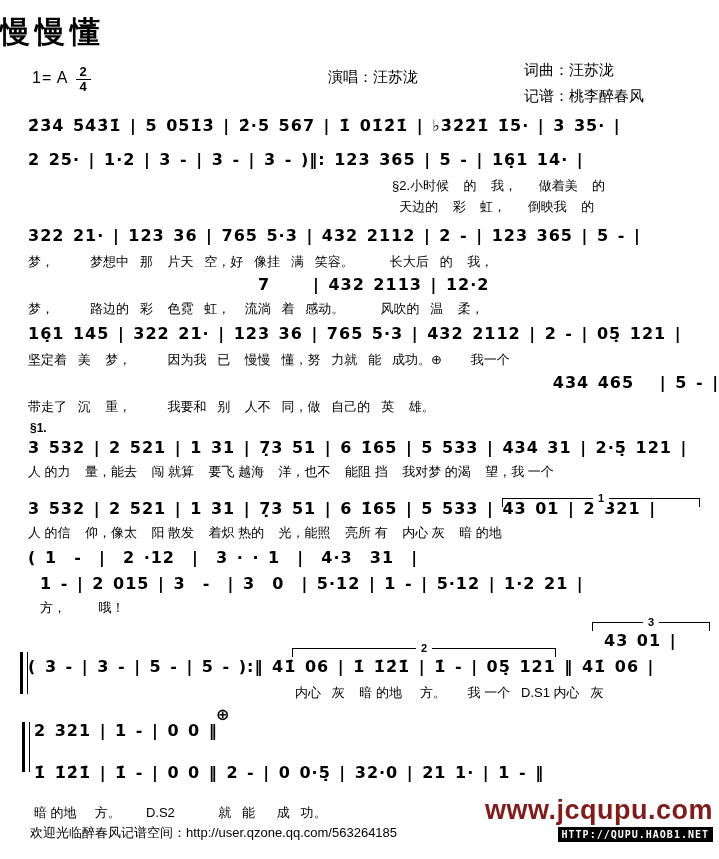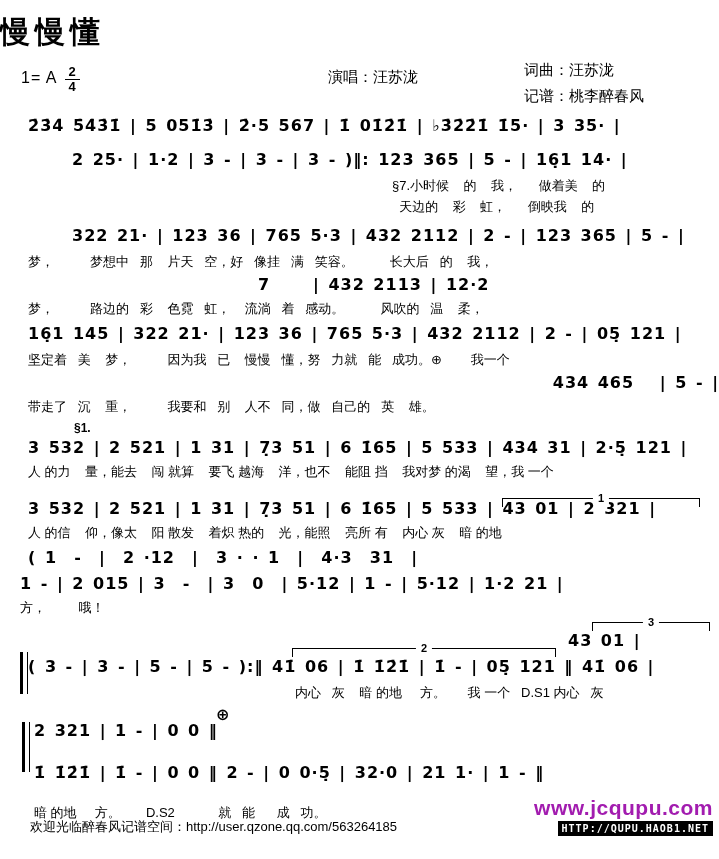--- a/index.html
+++ b/index.html
@@ -3,67 +3,67 @@
 <meta charset="utf-8">
 <style>
   html,body{margin:0;padding:0;background:#fff;}
   body{width:719px;height:859px;overflow:hidden;color:#000;
        font-family:"Liberation Sans","DejaVu Sans",sans-serif;}
   .page{position:relative;width:719px;height:859px;background:#fff;}
 
   
   .title{margin:12px 0 2px;text-align:left;font-size:30px;font-weight:900;letter-spacing:5px;}
   .meta{position:relative;height:50px;font-size:15px;}
-  .keysig{position:absolute;left:21px;top:10px;font-size:16px;letter-spacing:1px;}
+  .keysig{position:absolute;left:32px;top:10px;font-size:16px;letter-spacing:1px;}
   .frac{display:inline-block;vertical-align:middle;text-align:center;font-size:13px;font-weight:bold;line-height:1.05;margin-left:8px;}
   .frac .ft{display:block;border-bottom:1.5px solid #000;padding:0 3px;}
   .frac .fb{display:block;padding:0 3px;}
   .performer{position:absolute;left:328px;top:13px;}
   .credits{position:absolute;left:524px;top:6px;}
   .credits .crow{margin-bottom:7px;}
 
   
   .score{position:relative;}
   .notation{font-family:"DejaVu Sans",sans-serif;font-weight:bold;font-size:16px;
             letter-spacing:1px;word-spacing:2px;white-space:pre;height:30px;line-height:30px;
             padding-left:28px;}
   .lyric{font-size:13px;white-space:pre;height:21px;line-height:21px;padding-left:28px;}
-  .m4{margin-top:4px;margin-left:44px;} .m6{margin-top:6px;} .m2{margin-top:2px;}
+  .m4{margin-top:4px;} .m6{margin-top:6px;} .m2{margin-top:2px;}
   .nh26{height:26px;line-height:26px;}
   .ind392{padding-left:392px;} .ind258{padding-left:258px;} .ind420{padding-left:420px;text-align:right;}
-  .ind40{padding-left:20px;} .ind295{padding-left:295px;} .ind34{padding-left:34px;margin-top:16px;}
+  .ind40{padding-left:40px;} .ind295{padding-left:295px;} .ind34{padding-left:34px;margin-top:16px;}
   .segno{padding-left:30px;height:14px;line-height:14px;font-size:12px;font-weight:bold;}
 
   .row{position:relative;}
   .volta{position:absolute;height:8px;border-top:1.5px solid #000;border-left:1.5px solid #000;border-right:1.5px solid #000;}
   .volta .vnum{position:absolute;top:-8px;left:50%;transform:translateX(-50%);
                background:#fff;padding:0 5px;font-size:11px;font-weight:bold;line-height:14px;}
   .v1{left:502px;width:196px;top:2px;}
   .row7 .notation{margin-top:14px;}
 
   
   .sys{position:relative;}
   .row10{height:80px;margin-top:4px;}
   .row10 .v3{left:592px;width:116px;top:0;}
-  .row10 .n43{position:absolute;left:568px;top:6px;padding-left:0;}
+  .row10 .n43{position:absolute;left:604px;top:6px;padding-left:0;}
   .row10 .v2{left:292px;width:262px;top:26px;}
   .row10 .main{position:absolute;left:0;top:32px;width:719px;}
   .row10 .lyric{position:absolute;left:0;top:60px;width:719px;}
   .sysbracket{position:absolute;width:4px;border-left:3px solid #000;border-right:1px solid #000;}
   .row10 .sysbracket{left:20px;top:30px;height:42px;}
   .row11{height:73px;margin-top:6px;}
   .row11 .sysbracket{left:22px;top:4px;height:50px;}
   .coda{position:absolute;left:216px;top:-13px;font-size:16px;font-weight:bold;}
 
   
   .footer{display:flex;justify-content:space-between;align-items:flex-end;
           padding:0 6px 6px 30px;margin-top:6px;}
   .welcome{font-size:13px;}
   .siteblock{text-align:right;}
-  .sitename{font-size:21px;font-weight:bold;color:#a21caf;line-height:1;letter-spacing:0.5px;}
+  .sitename{font-size:27px;font-weight:bold;color:#7f1d1d;line-height:1;letter-spacing:0.5px;}
   .sitebadge{display:inline-block;background:#000;color:#fff;font-family:"DejaVu Sans Mono",monospace;
              font-size:10px;font-weight:bold;letter-spacing:1px;padding:2px 4px;margin-top:2px;}
 </style>
 </head>
 <body>
 
 <div class="page">
 
   <h1 class="title">慢慢懂</h1>
 
@@ -83,21 +83,21 @@
       </div>
     </div>
   </div>
 
   <div class="score">
 
     <div class="notation m6">2̇3̇4̇ 5̇4̇3̇1̇ | 5 051̇3̇ | 2̇·5 567 | 1̇ 01̇2̇1̇ | ♭3̇2̇2̇1̇ 1̇5· | 3 35· |</div>
 
     <div class="row">
       <div class="notation m4">2 25· | 1·2 | 3 - | 3 - | 3 - )‖: 123 365 | 5 - | 16̣1 14· |</div>
-      <div class="lyric ind392">§7.小时候    的    我，      做着美    的</div>
+      <div class="lyric ind392">§2.小时候    的    我，      做着美    的</div>
       <div class="lyric ind392">  天边的    彩    虹，      倒映我    的</div>
     </div>
 
     <div class="row">
       <div class="notation m4">322 21· | 123 36 | 765 5·3 | 432 2112 | 2 - | 123 365 | 5 - |</div>
       <div class="lyric">梦，          梦想中   那    片天   空，好   像挂   满   笑容。          长大后   的    我，</div>
       <div class="notation nh26 ind258">7     | 432 2113 | 12·2</div>
       <div class="lyric">梦，          路边的   彩    色霓   虹，    流淌   着   感动。          风吹的   温    柔，</div>
     </div>
 

